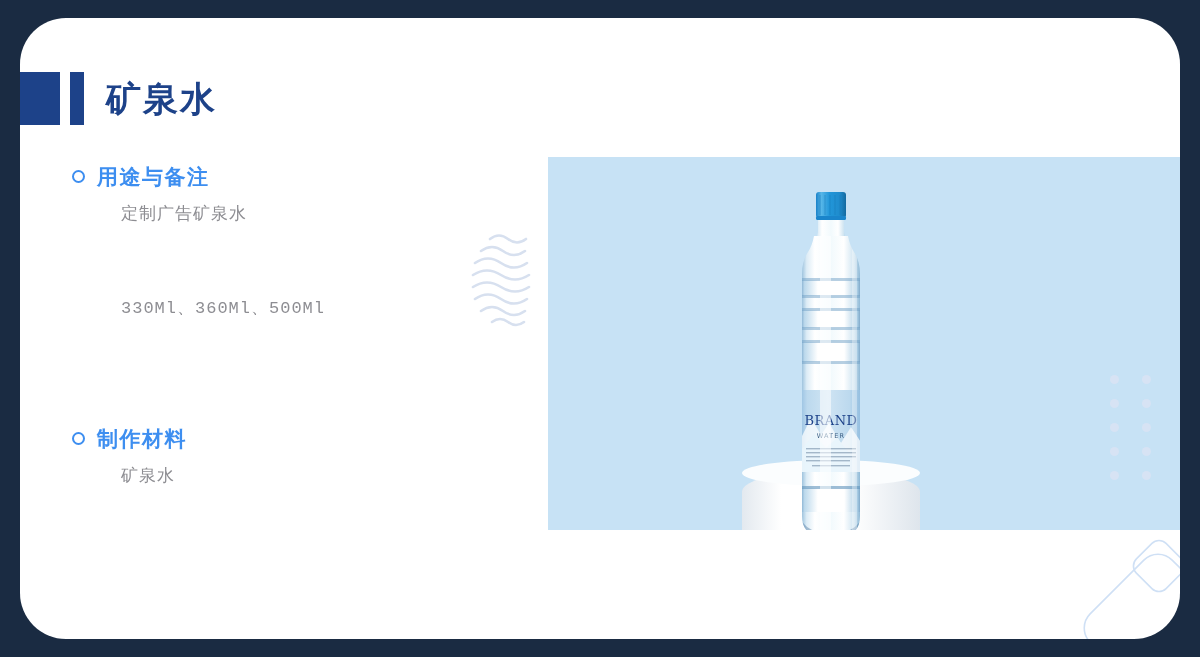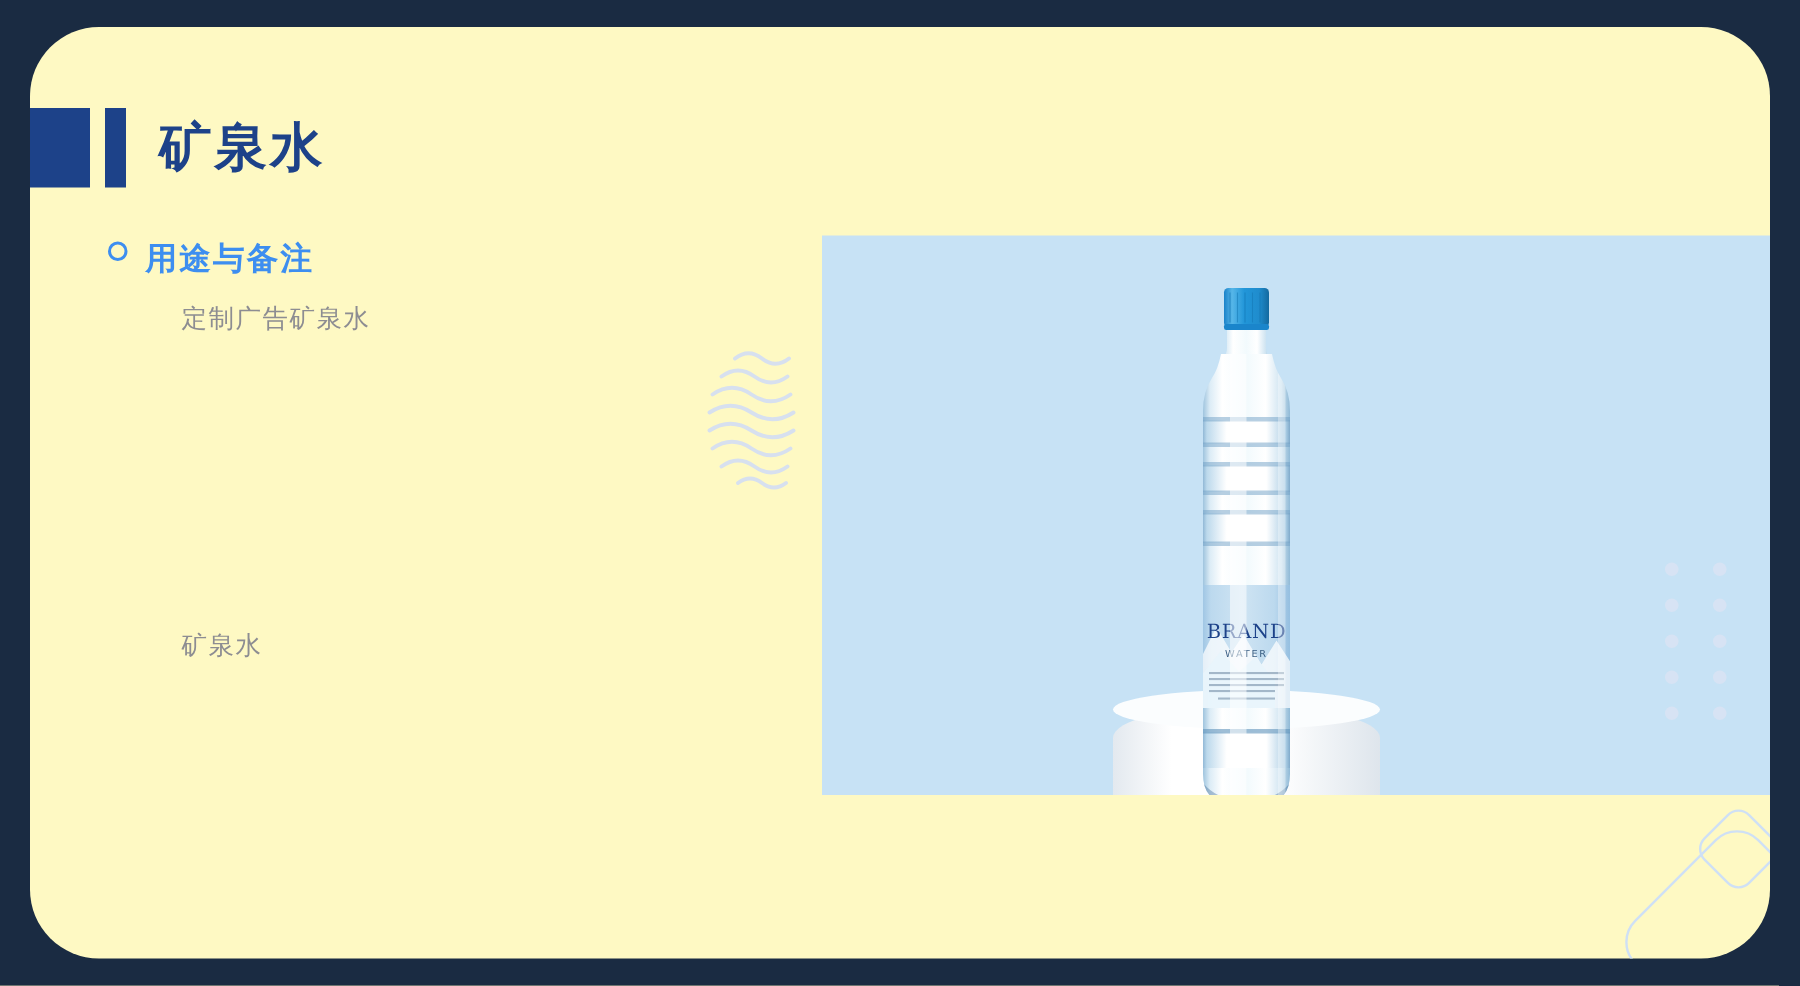--- a/index.html
+++ b/index.html
@@ -20,21 +20,21 @@
     height: 657px;
     background: #1a2b42;
   }
 
   .card {
     position: absolute;
     left: 20px;
     top: 18px;
     width: 1160px;
     height: 621px;
-    background: #fef9c3;
+    background: #ffffff;
     border-radius: 46px;
     overflow: hidden;
   }
 
   
   .title-row {
     position: absolute;
     left: 0px;
     top: 50px;
     height: 60px;
@@ -69,20 +69,21 @@
     left: 52px;
     top: 143px;
     width: 420px;
   }
   .spec-item {
     height: 124px;
     position: relative;
   }
   .spec-head {
     display: flex;
+    align-items: center;
     height: 30px;
   }
   .bullet {
     width: 13px;
     height: 13px;
     border: 2px solid #3d8ef0;
     border-radius: 50%;
     box-sizing: border-box;
     flex: none;
   }
@@ -199,24 +200,29 @@
 
       <div class="spec-item">
         <div class="spec-head">
           <span class="bullet"></span>
           <span class="spec-title">用途与备注</span>
         </div>
         <div class="spec-desc">定制广告矿泉水</div>
       </div>
 
       <div class="spec-item">
+        <div class="spec-desc">330Ml、360Ml、500Ml</div>
       </div>
 
 
       <div class="spec-item">
+        <div class="spec-head">
+          <span class="bullet"></span>
+          <span class="spec-title">制作材料</span>
+        </div>
         <div class="spec-desc">矿泉水</div>
       </div>
 
     </div>
 
     <svg class="waves" viewBox="0 0 82 100" xmlns="http://www.w3.org/2000/svg">
       <g fill="none" stroke="#d7e0ef" stroke-width="2.6" stroke-linecap="round">
         <path d="M22,8 q9,-7 18,0 q9,7 18,0"></path>
         <path d="M13,20 q11,-8 22,0 q11,8 22,0"></path>
         <path d="M7,32 q13,-9 26,0 q13,9 26,0"></path>

